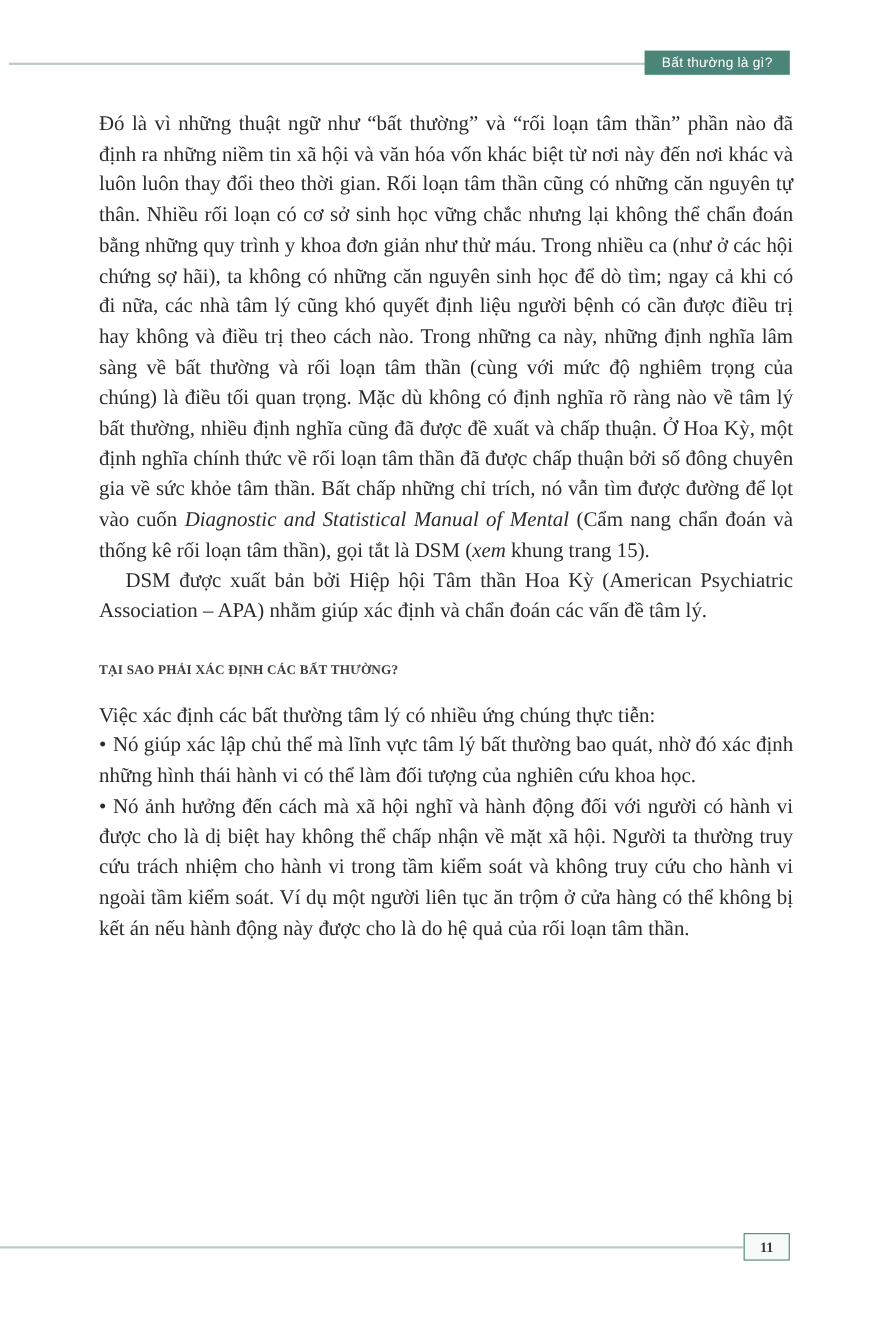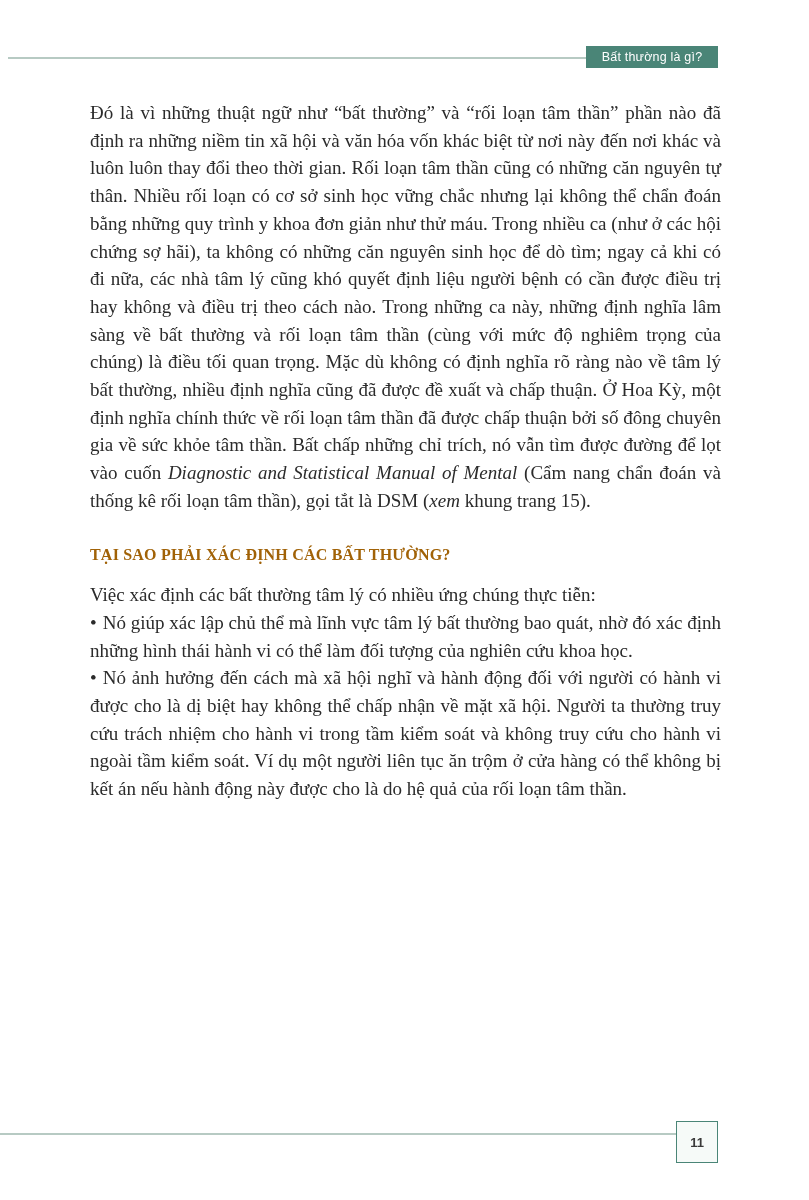--- a/index.html
+++ b/index.html
@@ -35,42 +35,42 @@
     position: absolute;
     left: 90px; top: 99px; width: 631px;
     font-size: 19px;
     line-height: 27.7px;
     text-align: justify;
   }
   .text-block p { margin: 0; }
   .para-indent { text-indent: 24px; }
   .section-heading {
     margin: 26px 0 13px 0 !important;
-    font-size: 16px;
+    font-size: 12px;
     font-weight: 700;
-    color: #a16207;
+    color: #404040;
     letter-spacing: 0.2px;
     text-align: left;
   }
   .bullet-marker { margin-right: 6px; }
   em { }
 
   
   .footer-rule {
     position: absolute; top: 1133px; left: 0; width: 676px;
     height: 2px; background: #b7cac3;
   }
   .page-number-box {
     position: absolute; top: 1121px; right: 91px;
-    width: 42px; height: 42px;
+    width: 42px; height: 25px;
     border: 1px solid #4a8577;
     background: #f6faf8;
     box-sizing: border-box;
     display: flex; align-items: center; justify-content: center;
-    font-family: Liberation Sans, sans-serif;
+    font-family: Liberation Serif, serif;
     font-size: 13px; font-weight: 700; color: #3a3a3a;
   }
 </style>
 </head>
 <body>
 
 <div class="page">
 
   <div class="running-head">
     <div class="head-rule"></div>
@@ -78,20 +78,21 @@
       <span>Bất thường là gì?</span>
     </div>
   </div>
 
   <div class="text-block">
 
     <p>
       <span>Đó là vì những thuật ngữ như “bất thường” và “rối loạn tâm thần” phần nào đã định ra những niềm tin xã hội và văn hóa vốn khác biệt từ nơi này đến nơi khác và luôn luôn thay đổi theo thời gian. Rối loạn tâm thần cũng có những căn nguyên tự thân. Nhiều rối loạn có cơ sở sinh học vững chắc nhưng lại không thể chẩn đoán bằng những quy trình y khoa đơn giản như thử máu. Trong nhiều ca (như ở các hội chứng sợ hãi), ta không có những căn nguyên sinh học để dò tìm; ngay cả khi có đi nữa, các nhà tâm lý cũng khó quyết định liệu người bệnh có cần được điều trị hay không và điều trị theo cách nào. Trong những ca này, những định nghĩa lâm sàng về bất thường và rối loạn tâm thần (cùng với mức độ nghiêm trọng của chúng) là điều tối quan trọng. Mặc dù không có định nghĩa rõ ràng nào về tâm lý bất thường, nhiều định nghĩa cũng đã được đề xuất và chấp thuận. Ở Hoa Kỳ, một định nghĩa chính thức về rối loạn tâm thần đã được chấp thuận bởi số đông chuyên gia về sức khỏe tâm thần. Bất chấp những chỉ trích, nó vẫn tìm được đường để lọt vào cuốn </span><em>Diagnostic and Statistical Manual of Mental</em><span> (Cẩm nang chẩn đoán và thống kê rối loạn tâm thần), gọi tắt là DSM (</span><em>xem</em><span> khung trang 15).</span>
     </p>
 
+    <p class="para-indent">DSM được xuất bản bởi Hiệp hội Tâm thần Hoa Kỳ (American Psychiatric Association – APA) nhằm giúp xác định và chẩn đoán các vấn đề tâm lý.</p>
 
     <p class="section-heading">TẠI SAO PHẢI XÁC ĐỊNH CÁC BẤT THƯỜNG?</p>
 
     <p>Việc xác định các bất thường tâm lý có nhiều ứng chúng thực tiễn:</p>
 
     <p>
       <span class="bullet-marker">•</span><span>Nó giúp xác lập chủ thể mà lĩnh vực tâm lý bất thường bao quát, nhờ đó xác định những hình thái hành vi có thể làm đối tượng của nghiên cứu khoa học.</span>
     </p>
 
 

